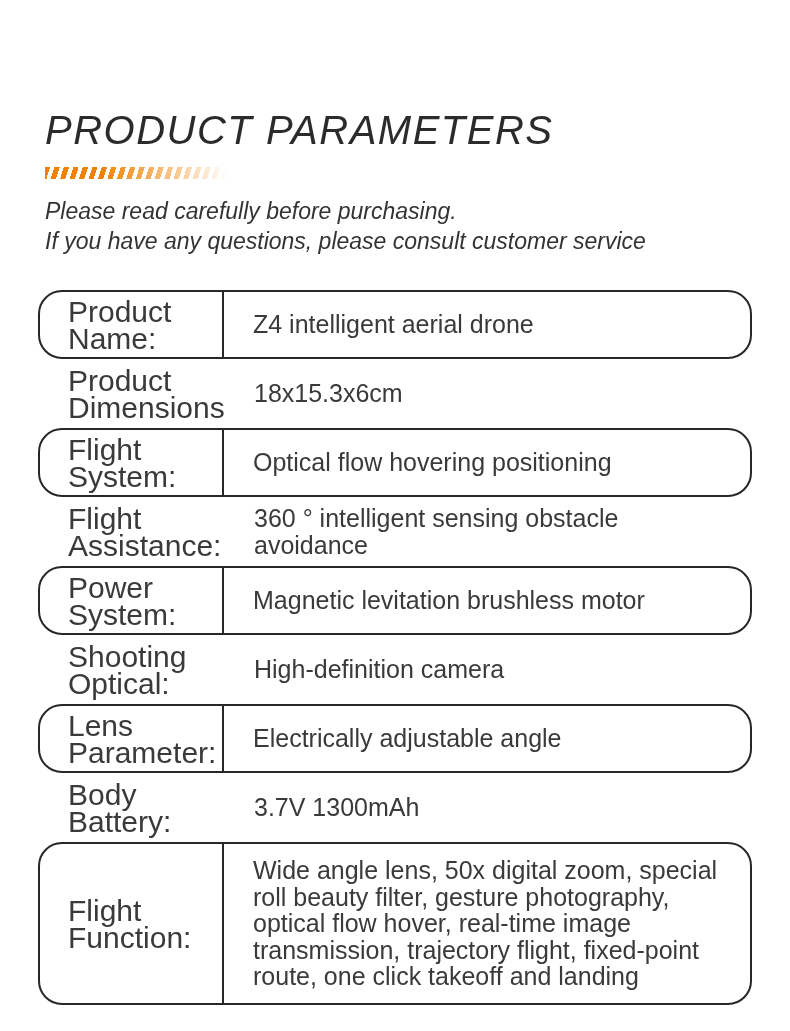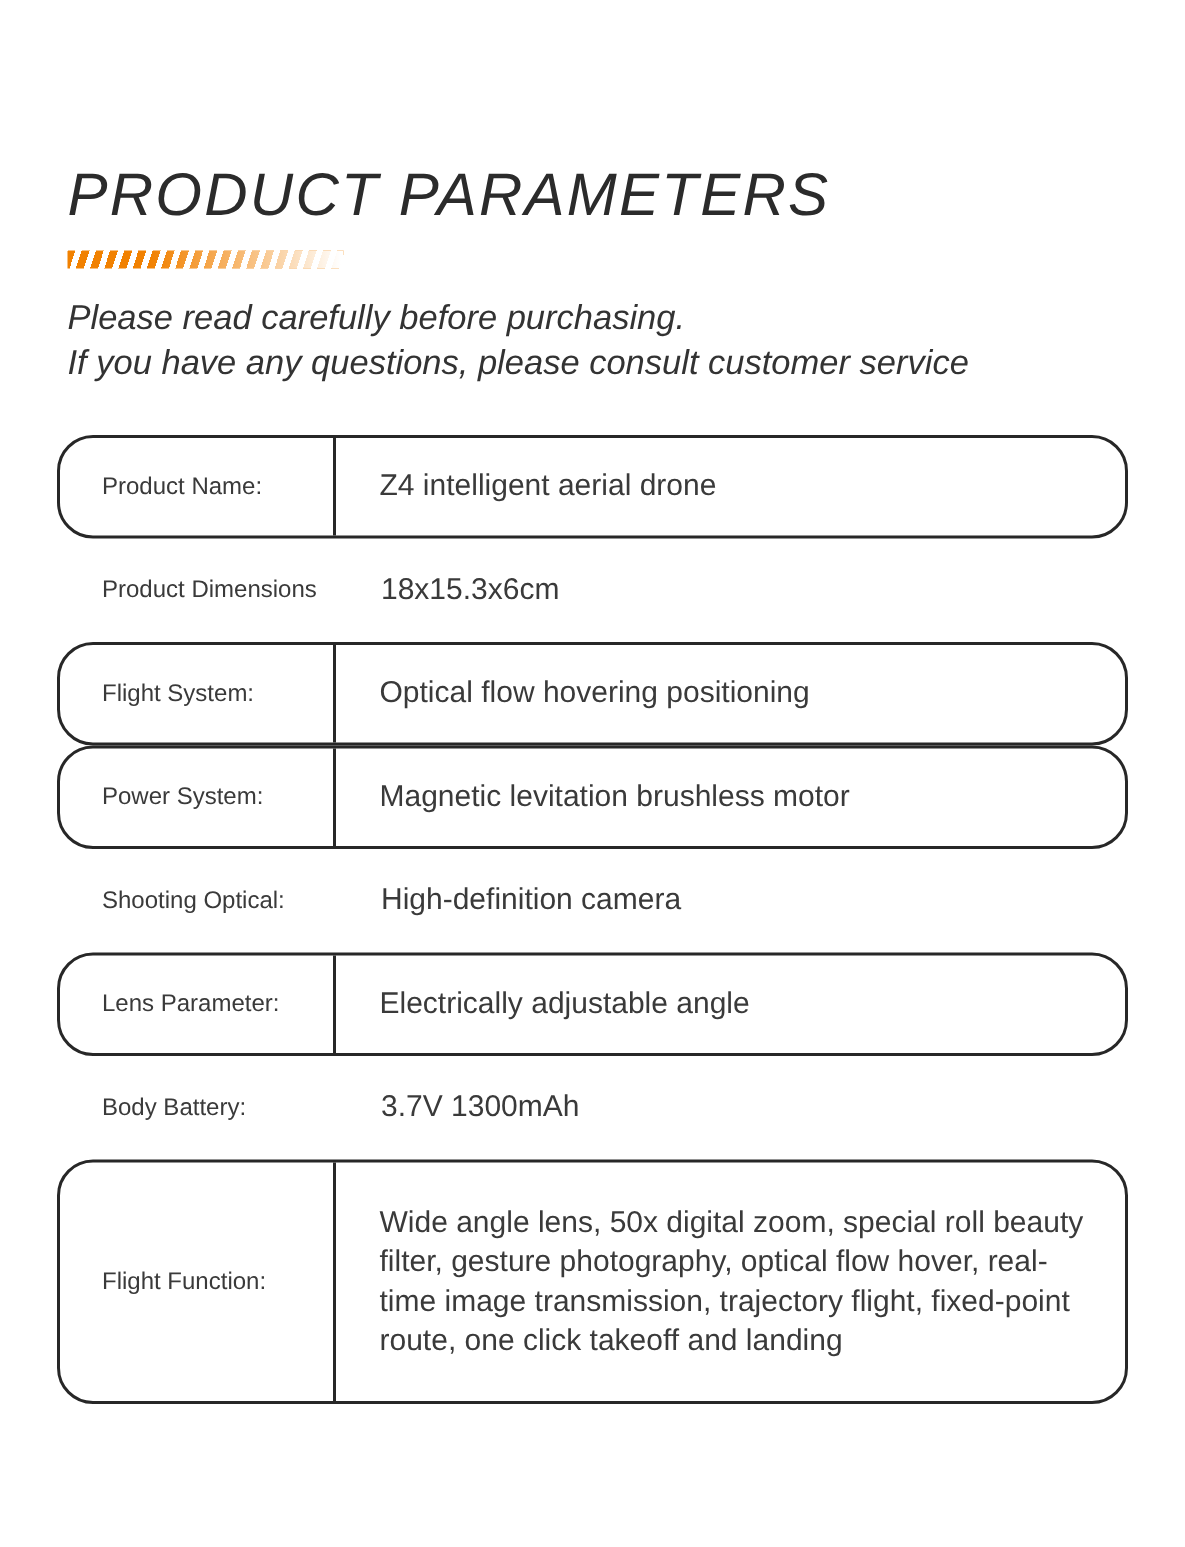--- a/index.html
+++ b/index.html
@@ -61,38 +61,38 @@
     height: 163px;
   }
   .spec-label {
     box-sizing: border-box;
     width: 187px;
     padding-left: 30px;
     padding-right: 8px;
     display: flex;
     flex-direction: column;
     justify-content: center;
-    font-size: 16px;
+    font-size: 30px;
     line-height: 27px;
     color: #3a3a3a;
   }
   .bordered .spec-label {
     width: 184px;
     padding-left: 28px;
     border-right: 2.5px solid #272727;
   }
   .spec-value {
     flex: 1;
     box-sizing: border-box;
     padding-left: 29px;
     padding-right: 20px;
     display: flex;
     flex-direction: column;
     justify-content: center;
-    font-size: 20px;
+    font-size: 25px;
     line-height: 26.5px;
     color: #3a3a3a;
   }
 </style>
 </head>
 <body>
 
 <h1 class="page-title">PRODUCT PARAMETERS</h1>
 
 <div class="accent-stripes"></div>
@@ -112,20 +112,24 @@
   <div class="spec-row">
     <div class="spec-label">Product Dimensions</div>
     <div class="spec-value">18x15.3x6cm</div>
   </div>
 
   <div class="spec-row bordered">
     <div class="spec-label">Flight System:</div>
     <div class="spec-value">Optical flow hovering positioning</div>
   </div>
 
+  <div class="spec-row">
+    <div class="spec-label">Flight Assistance:</div>
+    <div class="spec-value">360 ° intelligent sensing obstacle avoidance</div>
+  </div>
 
   <div class="spec-row bordered">
     <div class="spec-label">Power System:</div>
     <div class="spec-value">Magnetic levitation brushless motor</div>
   </div>
 
   <div class="spec-row">
     <div class="spec-label">Shooting Optical:</div>
     <div class="spec-value">High-definition camera</div>
   </div>

